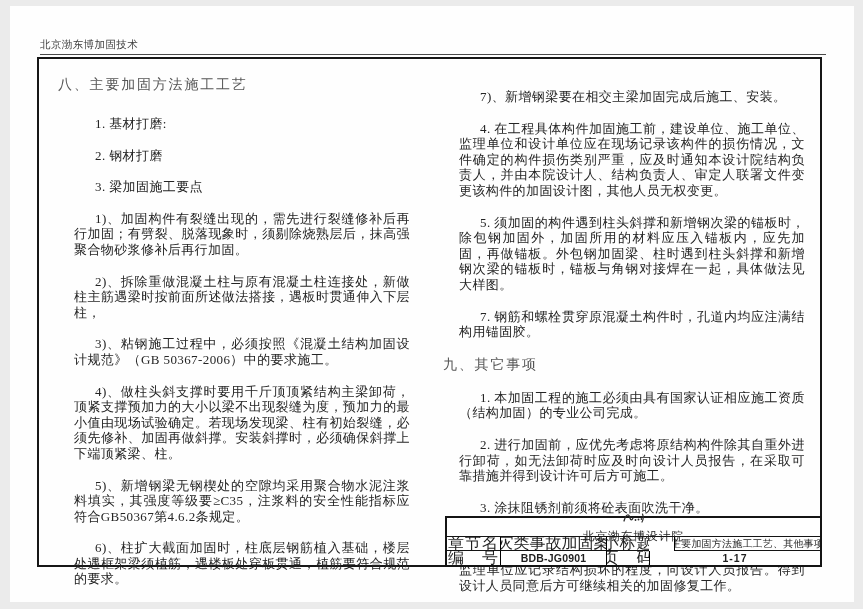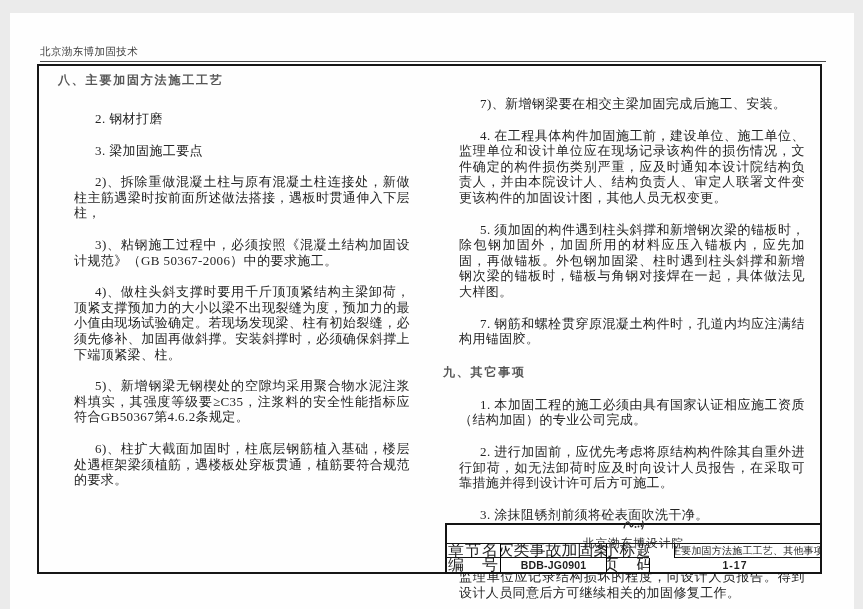--- a/index.html
+++ b/index.html
@@ -3,40 +3,40 @@
 <meta charset="utf-8">
 <title>doc</title>
 <style>
   html,body{margin:0;padding:0;}
   body{
     width:863px;height:609px;position:relative;background:#ebebeb;
     font-family:"Liberation Serif","DejaVu Serif",serif;
     -webkit-font-smoothing:antialiased;
   }
   .page{
-    position:absolute;left:10px;top:13px;width:844px;height:596px;
+    position:absolute;left:10px;top:6px;width:844px;height:596px;
     background:#fefefe;
   }
   .doc-header{
     position:absolute;left:30px;top:32px;
     font-size:10.5px;letter-spacing:0.4px;color:#3d3d3d;white-space:nowrap;
   }
   .header-rule{
     position:absolute;left:30px;top:48px;width:786px;height:1px;background:#4a4a4a;
   }
   .border-box{
     position:absolute;left:27px;top:51px;width:785px;height:510px;
     border:2px solid #171717;box-sizing:border-box;background:#fefefe;
   }
   .col{position:absolute;color:#242424;}
   .col-left{left:19px;top:5px;width:368px;}
   .col-right{left:404px;top:14px;width:378px;}
   .sec-title{
-    margin:0 0 22px 0;font-size:12px;line-height:18px;color:#565656;
-    letter-spacing:1.8px;font-weight:bold;white-space:nowrap;
+    margin:12px 0 22px 0;font-size:14px;line-height:18px;color:#565656;
+    letter-spacing:1.8px;font-weight:normal;white-space:nowrap;
   }
   .sec-title.second{margin-top:9px;margin-bottom:16px;}
   p.body-para{
     margin:16px;font-size:13px;line-height:15.6px;letter-spacing:0.4px;
     text-align:justify;text-indent:21px;color:#242424;
   }
   
   .title-block{
     position:absolute;right:-2px;bottom:-2px;width:377px;height:51px;
     border:2px solid #141414;box-sizing:border-box;background:#fff;
@@ -64,22 +64,24 @@
 
 <div class="page">
 
   <div class="doc-header">北京渤东博加固技术</div>
   <div class="header-rule"></div>
 
   <div class="border-box">
 
     <div class="col col-left">
       <h2 class="sec-title">八、主要加固方法施工工艺</h2>
+      <p class="body-para">1. 基材打磨:</p>
       <p class="body-para">2. 钢材打磨</p>
       <p class="body-para">3. 梁加固施工要点</p>
+      <p class="body-para">1)、加固构件有裂缝出现的，需先进行裂缝修补后再行加固；有劈裂、脱落现象时，须剔除烧熟层后，抹高强聚合物砂浆修补后再行加固。</p>
       <p class="body-para">2)、拆除重做混凝土柱与原有混凝土柱连接处，新做柱主筋遇梁时按前面所述做法搭接，遇板时贯通伸入下层柱，</p>
       <p class="body-para">3)、粘钢施工过程中，必须按照《混凝土结构加固设计规范》（GB 50367-2006）中的要求施工。</p>
       <p class="body-para">4)、做柱头斜支撑时要用千斤顶顶紧结构主梁卸荷，顶紧支撑预加力的大小以梁不出现裂缝为度，预加力的最小值由现场试验确定。若现场发现梁、柱有初始裂缝，必须先修补、加固再做斜撑。安装斜撑时，必须确保斜撑上下端顶紧梁、柱。</p>
       <p class="body-para">5)、新增钢梁无钢楔处的空隙均采用聚合物水泥注浆料填实，其强度等级要≥C35，注浆料的安全性能指标应符合GB50367第4.6.2条规定。</p>
       <p class="body-para">6)、柱扩大截面加固时，柱底层钢筋植入基础，楼层处遇框架梁须植筋，遇楼板处穿板贯通，植筋要符合规范的要求。</p>
     </div>
 
     <div class="col col-right">
       <p class="body-para">7)、新增钢梁要在相交主梁加固完成后施工、安装。</p>
       <p class="body-para">4. 在工程具体构件加固施工前，建设单位、施工单位、监理单位和设计单位应在现场记录该构件的损伤情况，文件确定的构件损伤类别严重，应及时通知本设计院结构负责人，并由本院设计人、结构负责人、审定人联署文件变更该构件的加固设计图，其他人员无权变更。</p>

